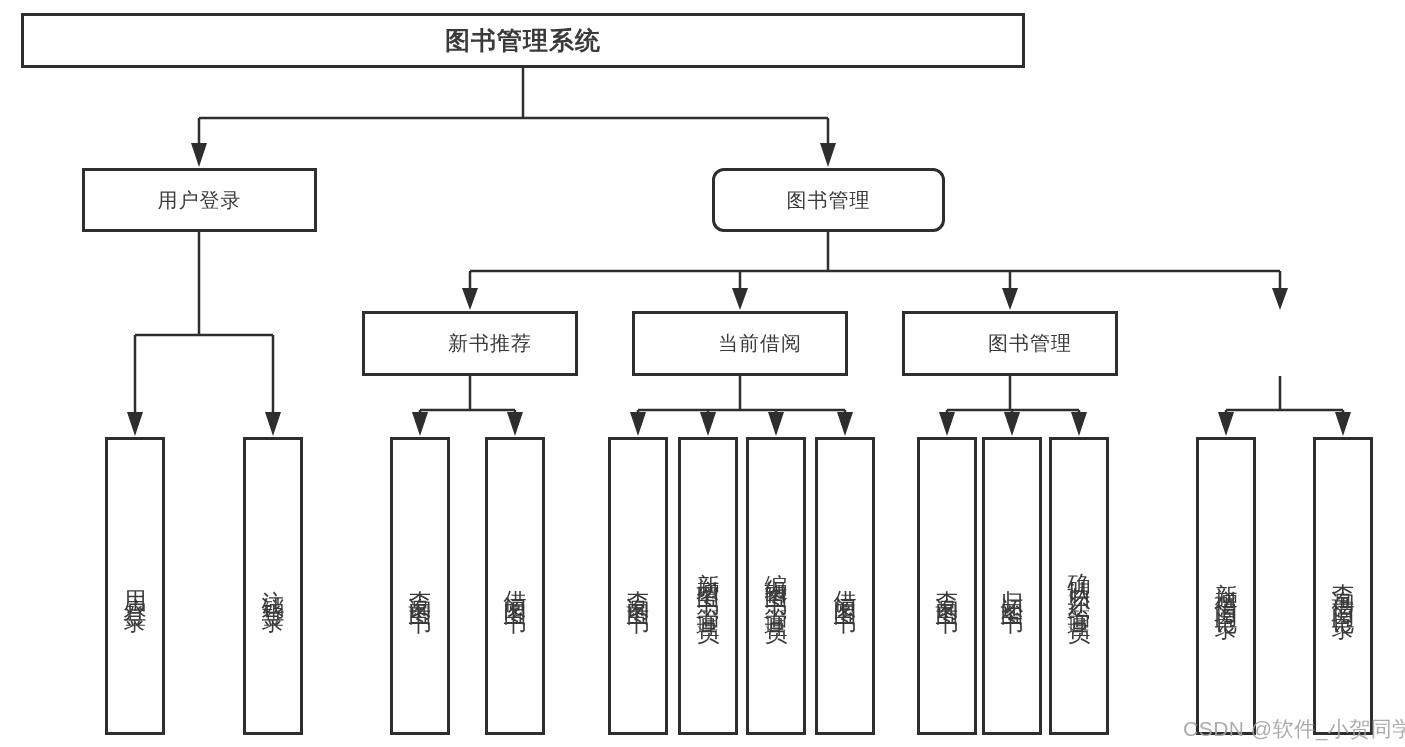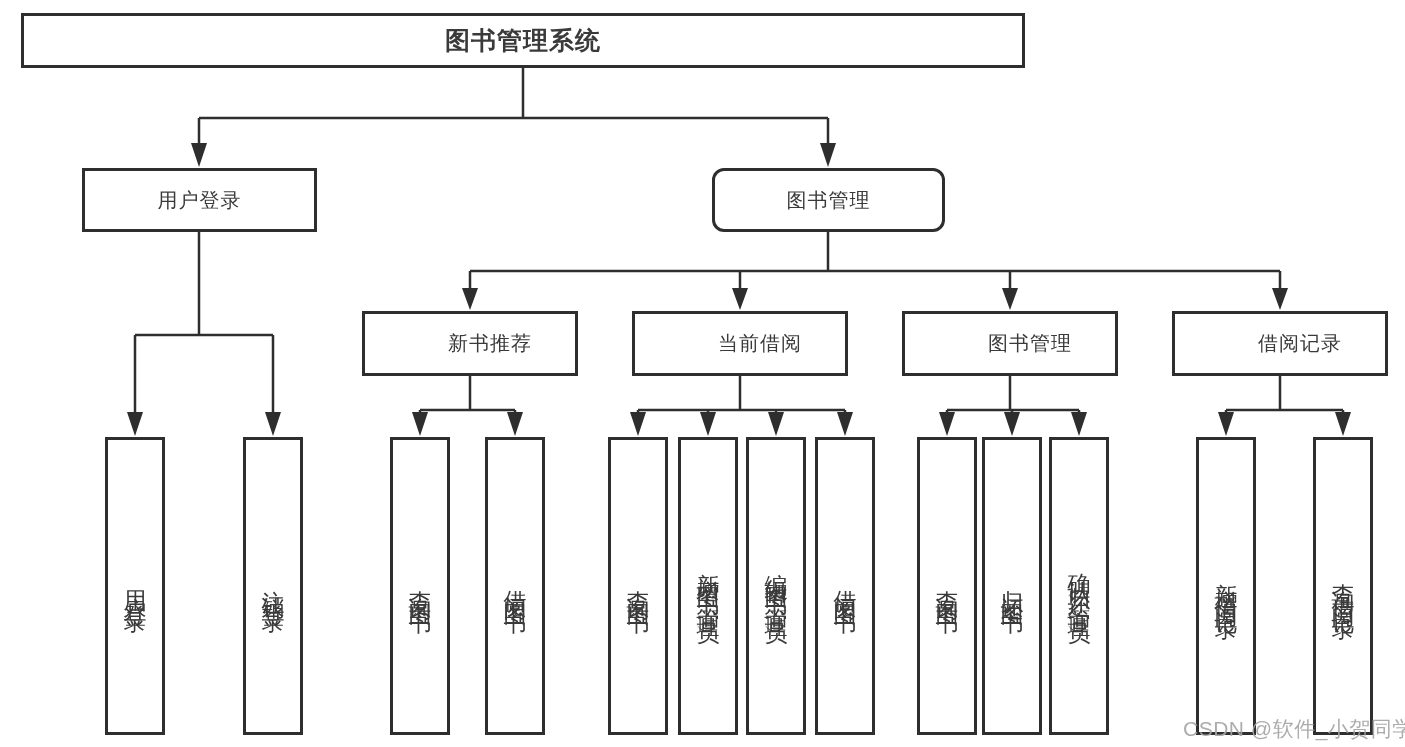--- a/index.html
+++ b/index.html
@@ -86,23 +86,20 @@
 
   <div class="node n-l3 n-rec">
     <span class="hlabel">新书推荐</span>
   </div>
   <div class="node n-l3 n-bor">
     <span class="hlabel">当前借阅</span>
   </div>
   <div class="node n-l3 n-cur">
     <span class="hlabel">图书管理</span>
   </div>
-  <div class="node n-l3 n-log">
-    <span class="hlabel">借阅记录</span>
-  </div>
 
   <div class="node leaf lf1">
     <span class="vlabel">用户登录</span>
   </div>
   <div class="node leaf lf2">
     <span class="vlabel">注销登录</span>
   </div>
 
   <div class="node leaf lf3">
     <span class="vlabel">查询图书</span>

